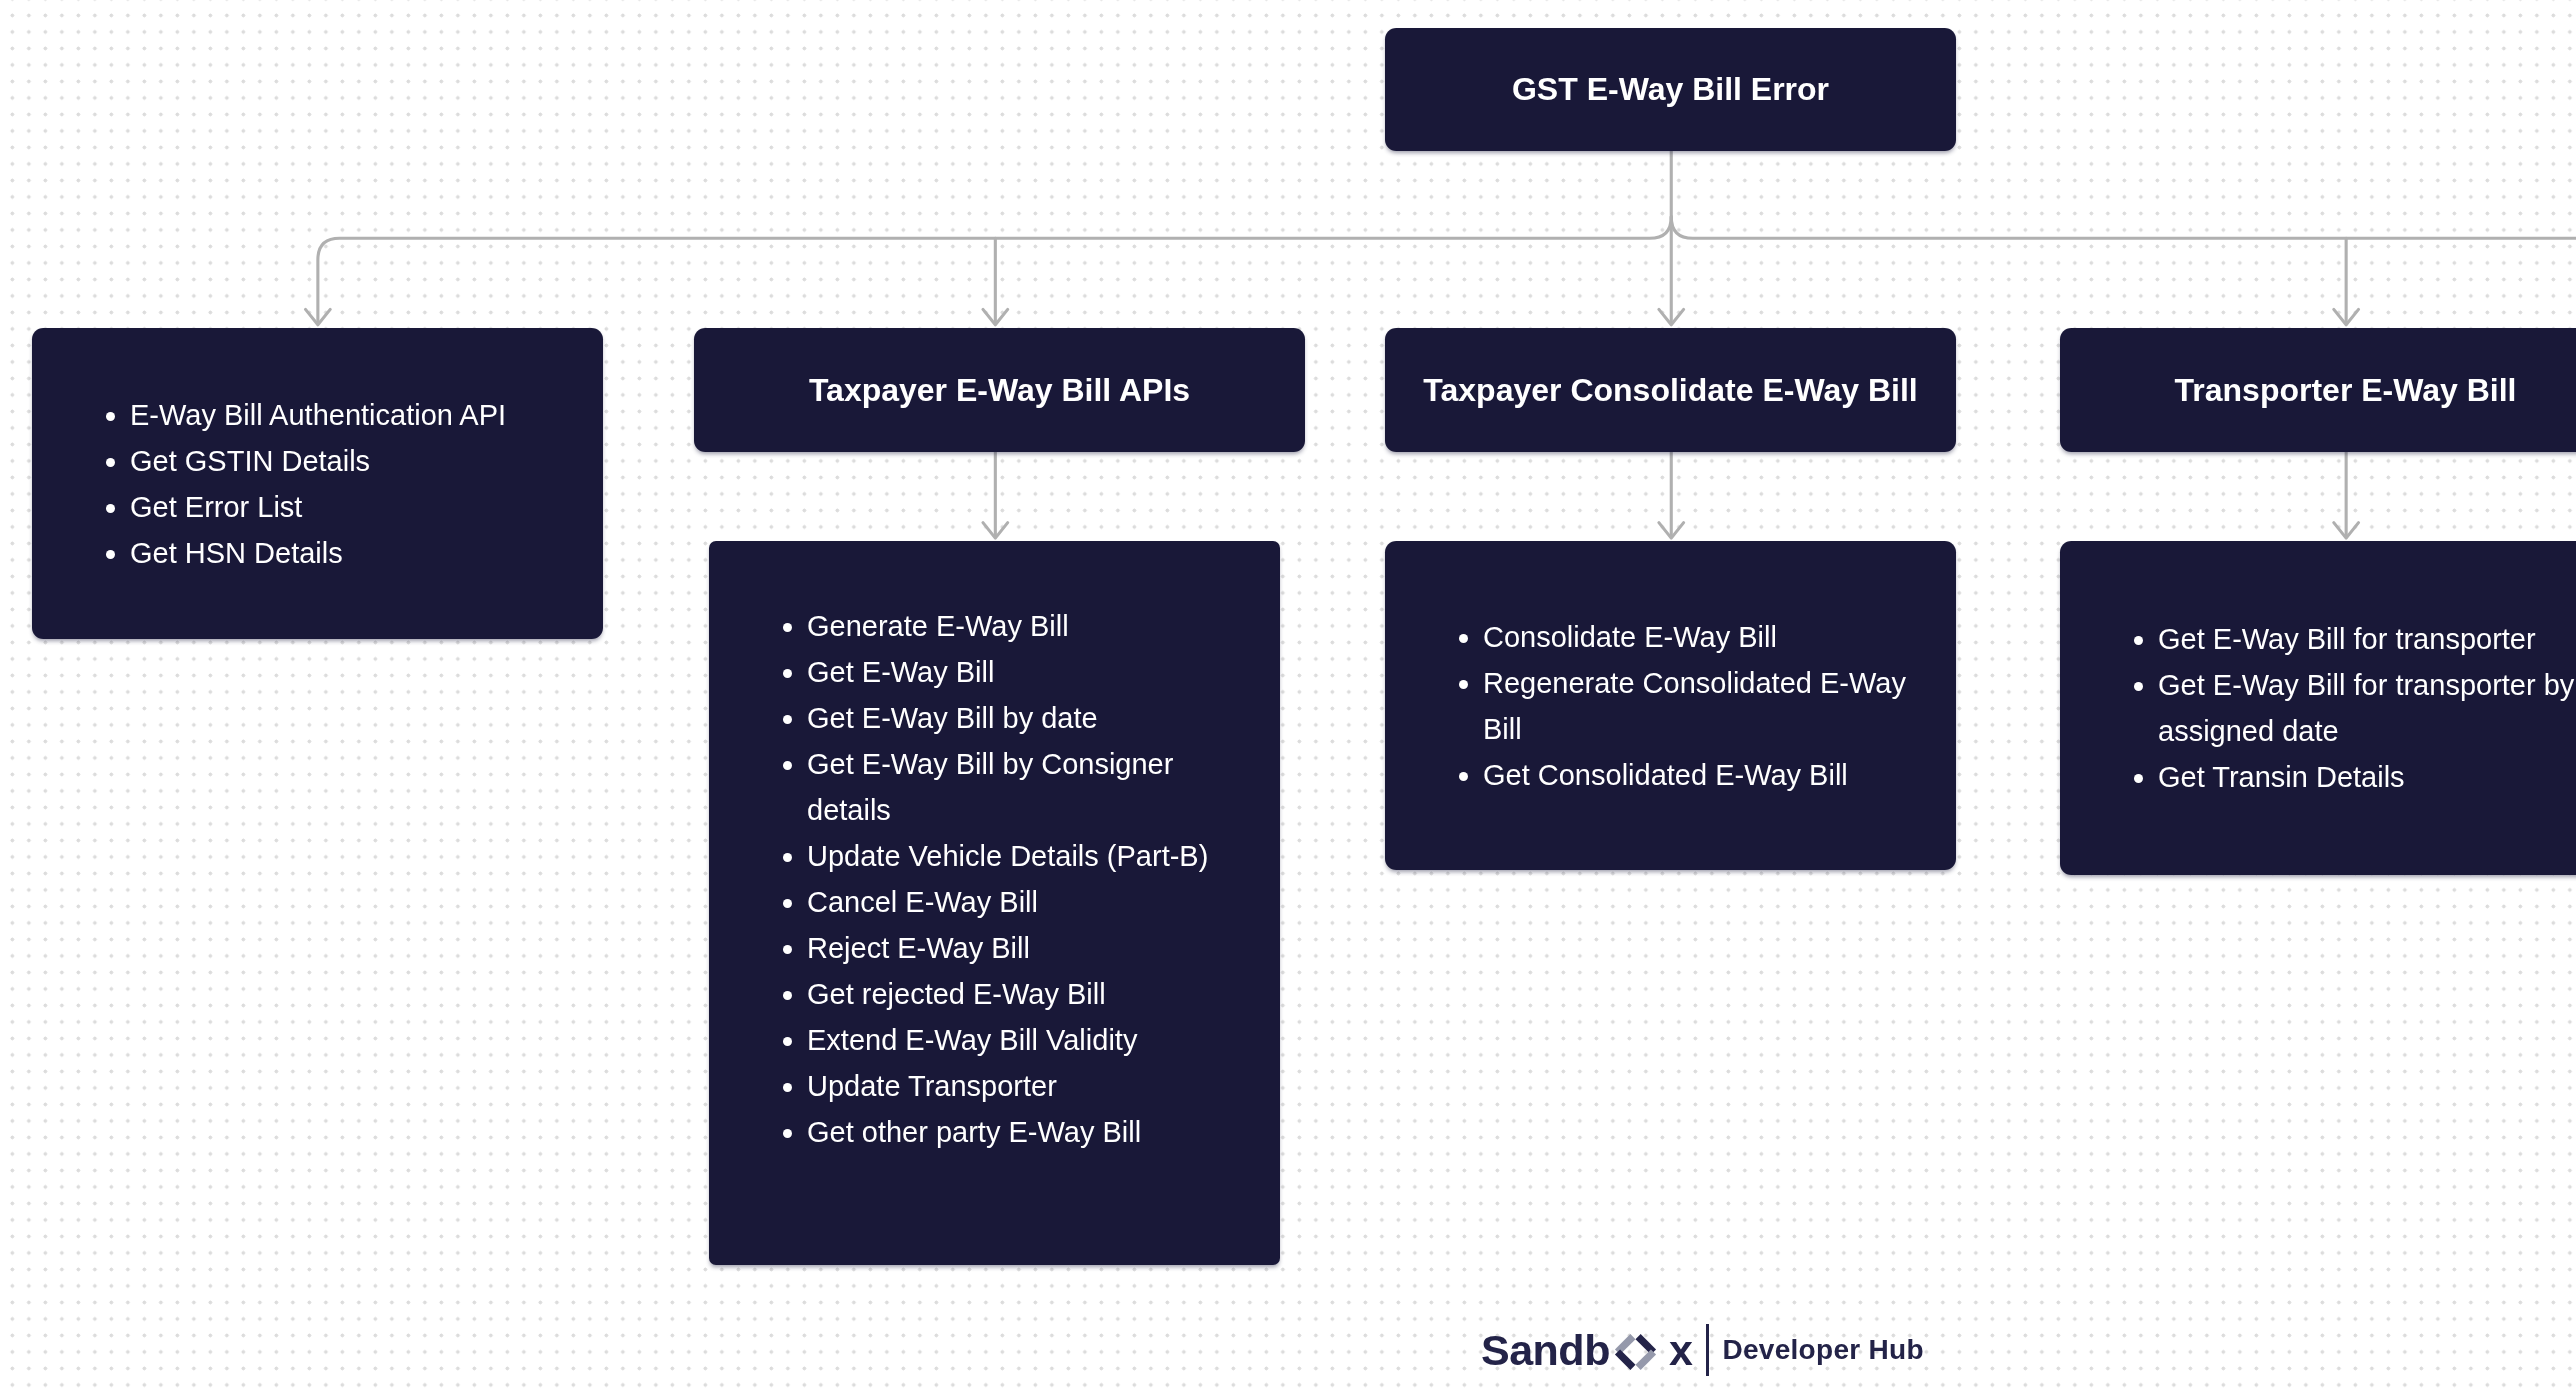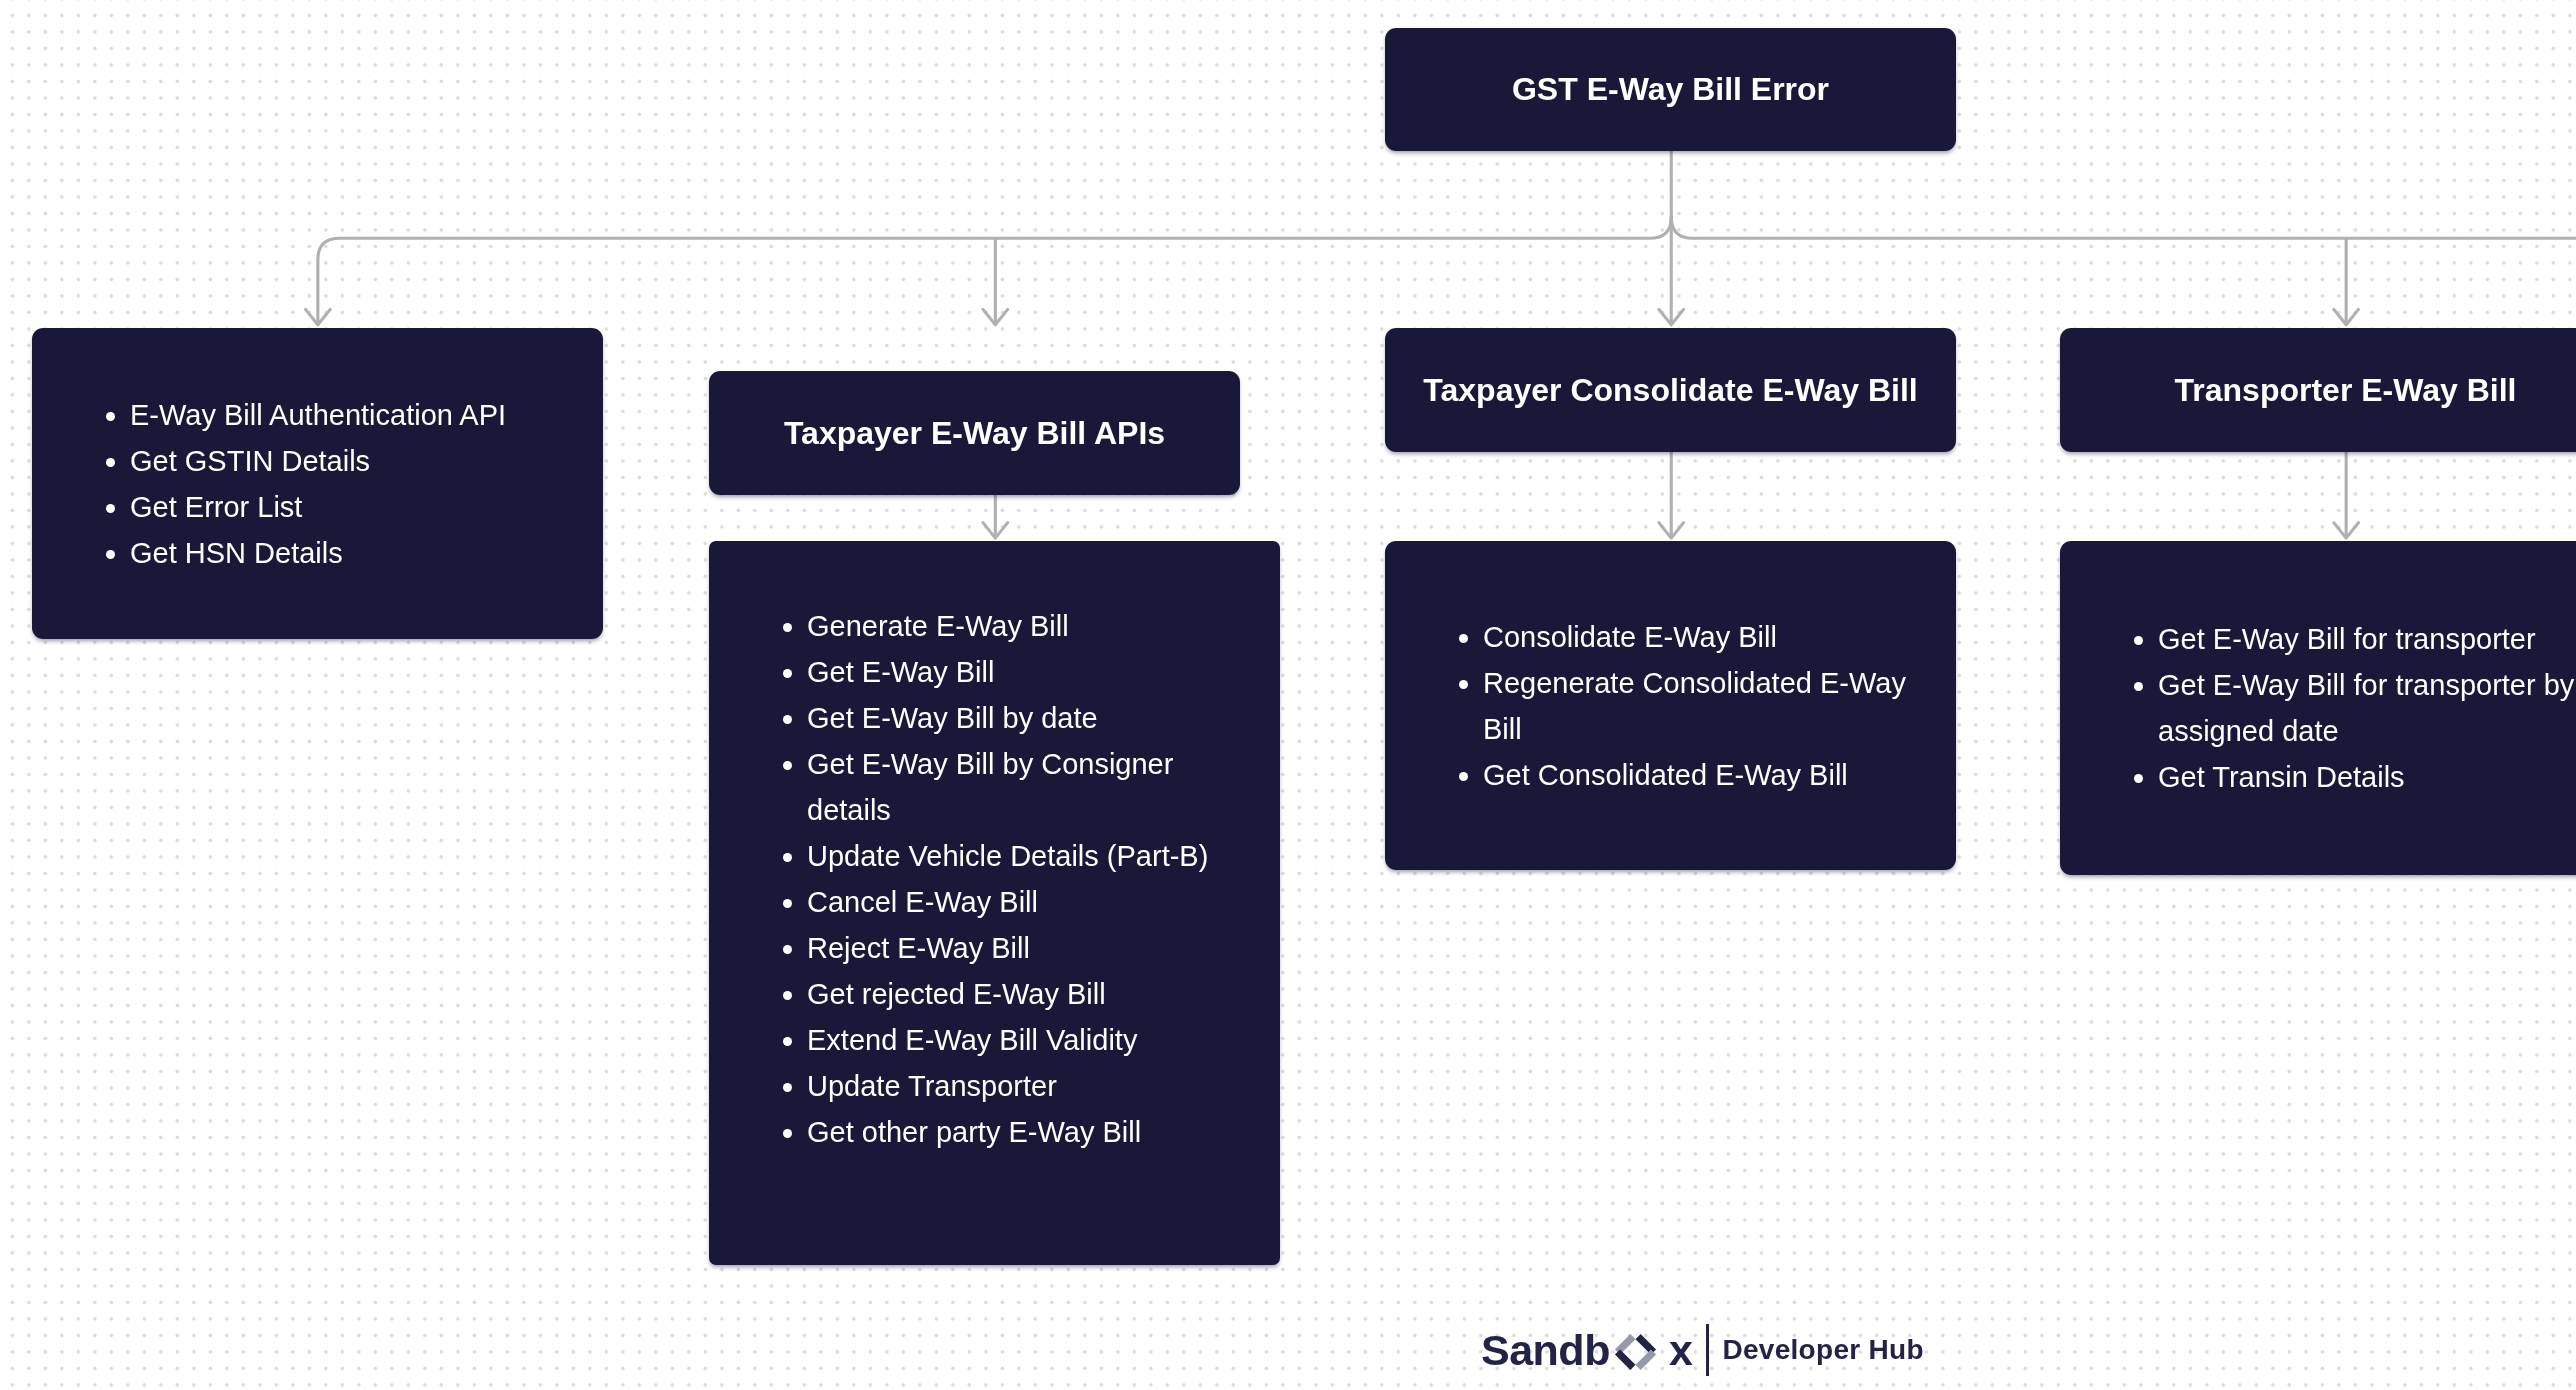--- a/index.html
+++ b/index.html
@@ -129,21 +129,21 @@
 
   <div class="node" style="left:32px;top:328px;width:571px;height:311px;">
     <ul>
         <li>E-Way Bill Authentication API</li>
         <li>Get GSTIN Details</li>
         <li>Get Error List</li>
         <li>Get HSN Details</li>
       </ul>
   </div>
 
-  <div class="node header-node" style="left:709px;top:328px;width:531px;height:124px;margin-top:43px;">
+  <div class="node header-node" style="left:694px;top:328px;width:611px;height:124px;">
     <div class="node-title">Taxpayer E-Way Bill APIs</div>
   </div>
   <div class="node list-top" style="left:709px;top:541px;width:571px;height:724px;border-radius:7px;">
     <ul>
         <li>Generate E-Way Bill</li>
         <li>Get E-Way Bill</li>
         <li>Get E-Way Bill by date</li>
         <li>Get E-Way Bill by Consigner details</li>
         <li>Update Vehicle Details (Part-B)</li>
         <li>Cancel E-Way Bill</li>

